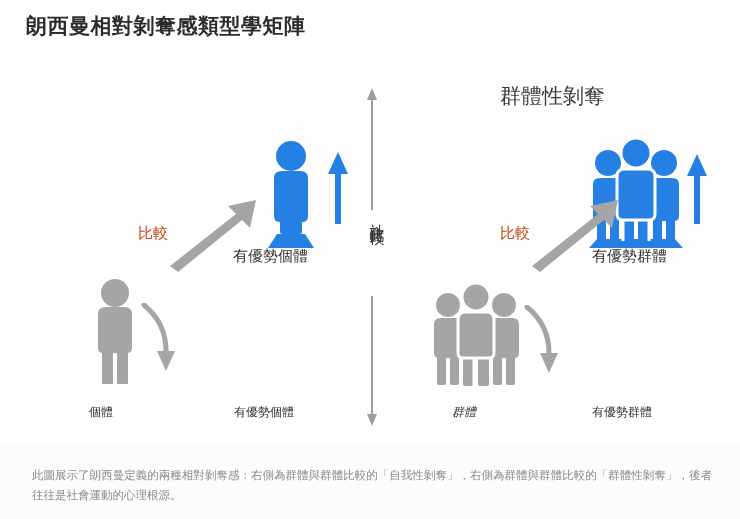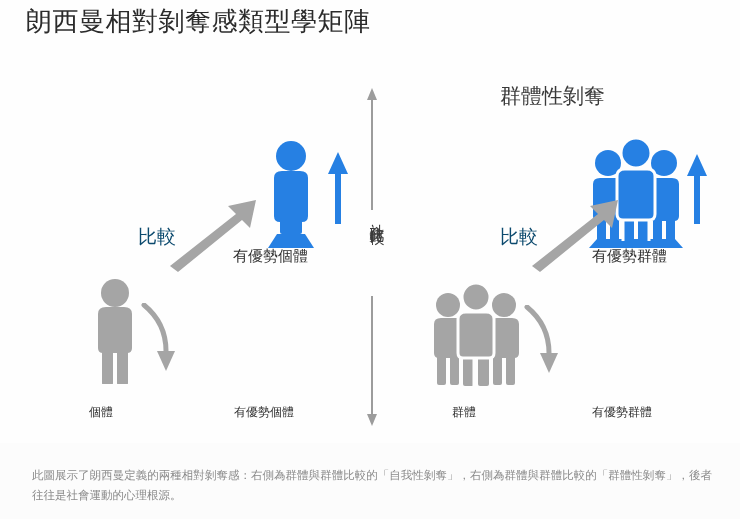--- a/index.html
+++ b/index.html
@@ -16,23 +16,23 @@
     width: 740px;
     height: 519px;
     background: #fefefe;
     overflow: hidden;
   }
 
   
   .title {
     position: absolute;
     left: 26px;
-    top: 4px;
-    font-size: 26px;
-    font-weight: 400;
+    top: 12px;
+    font-size: 21px;
+    font-weight: 700;
     color: #2b2b2b;
     letter-spacing: 0.5px;
     white-space: nowrap;
   }
 
   
   .panel-heading {
     position: absolute;
     font-size: 21px;
     color: #3a3a3a;
@@ -97,22 +97,22 @@
 
   
   .diag-arrow, .up-arrow, .curve-arrow {
     position: absolute;
   }
   .diag-arrow svg, .up-arrow svg, .curve-arrow svg { display: block; }
 
   
   .compare-label {
     position: absolute;
-    font-size: 19px;
-    color: #0c4a6e;
+    font-size: 15px;
+    color: #c2410c;
     white-space: nowrap;
   }
   .compare-label.left  { left: 138px; top: 224px; }
   .compare-label.right { left: 500px; top: 224px; }
 
   .node-label {
     position: absolute;
     font-size: 15px;
     color: #2f2f2f;
     white-space: nowrap;
@@ -122,21 +122,21 @@
 
   .bottom-label {
     position: absolute;
     top: 404px;
     font-size: 12px;
     color: #2f2f2f;
     white-space: nowrap;
   }
   .bottom-label.l1 { left: 89px;  }
   .bottom-label.l2 { left: 234px; }
-  .bottom-label.r1 { left: 452px; }
+  .bottom-label.r1 { left: 452px; font-style: italic; }
   .bottom-label.r2 { left: 592px; }
 
   
   .caption-zone {
     position: absolute;
     left: 0;
     top: 443px;
     width: 740px;
     height: 76px;
     background: #fcfcfc;

